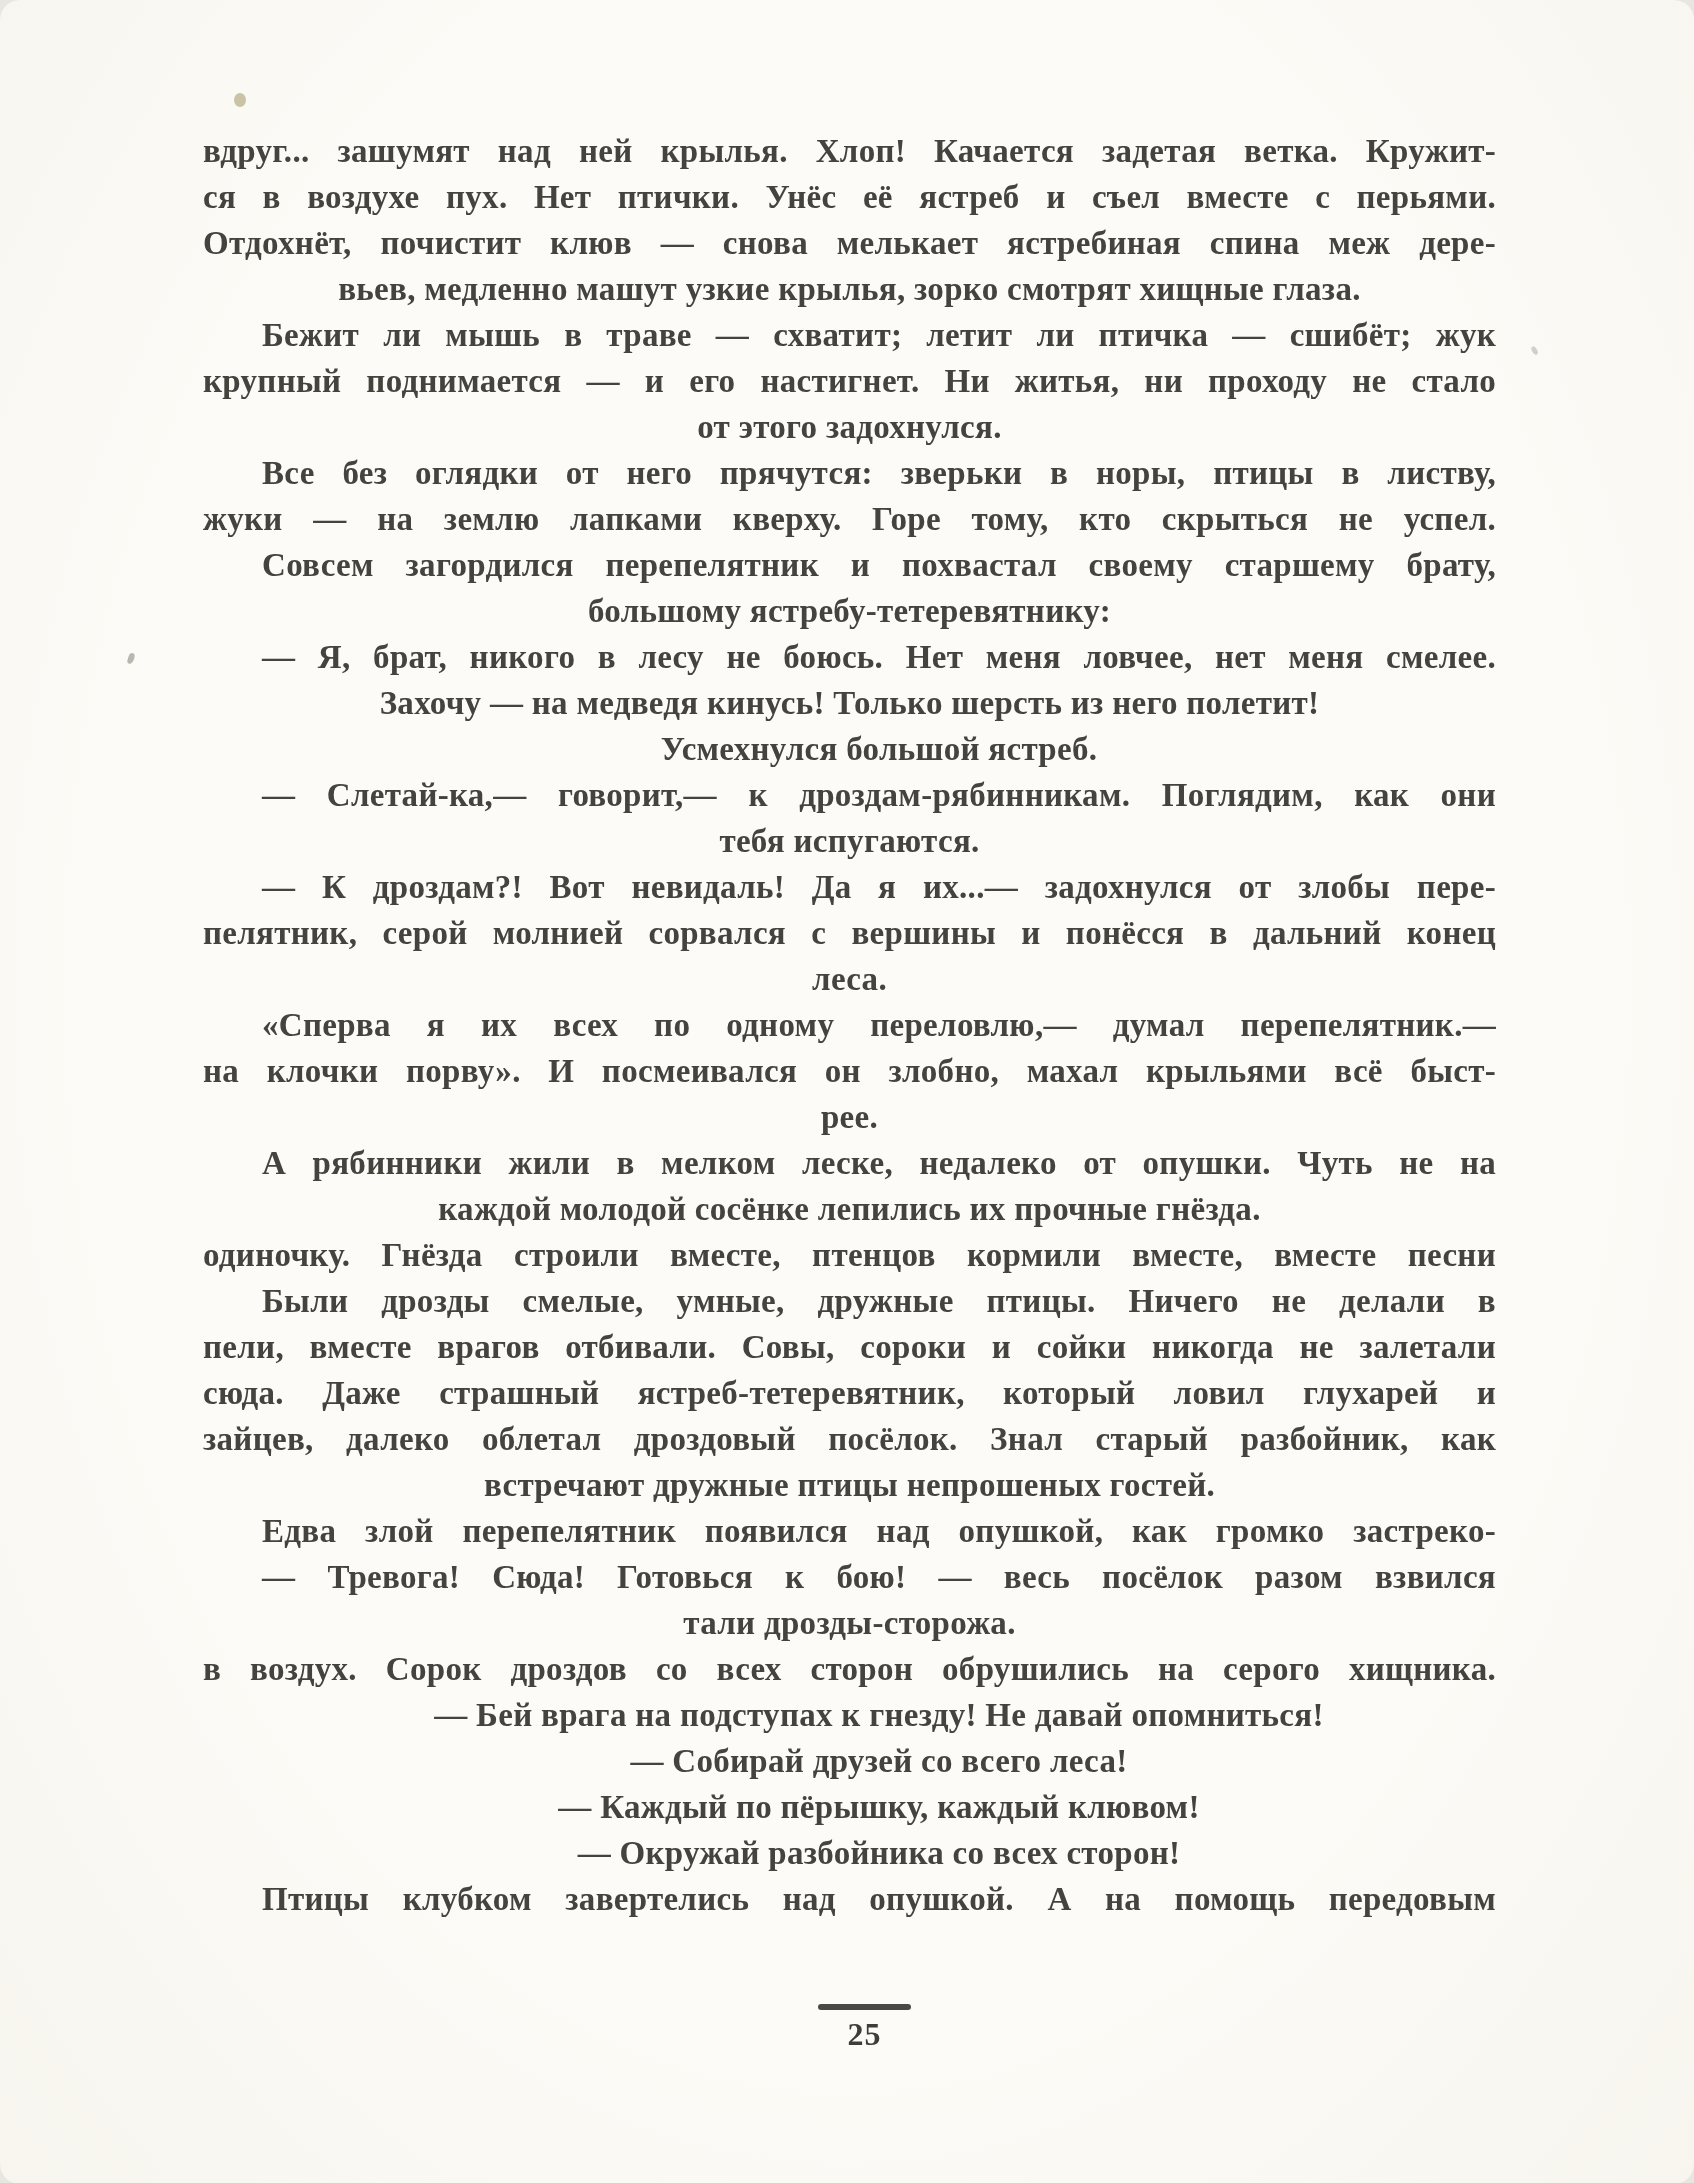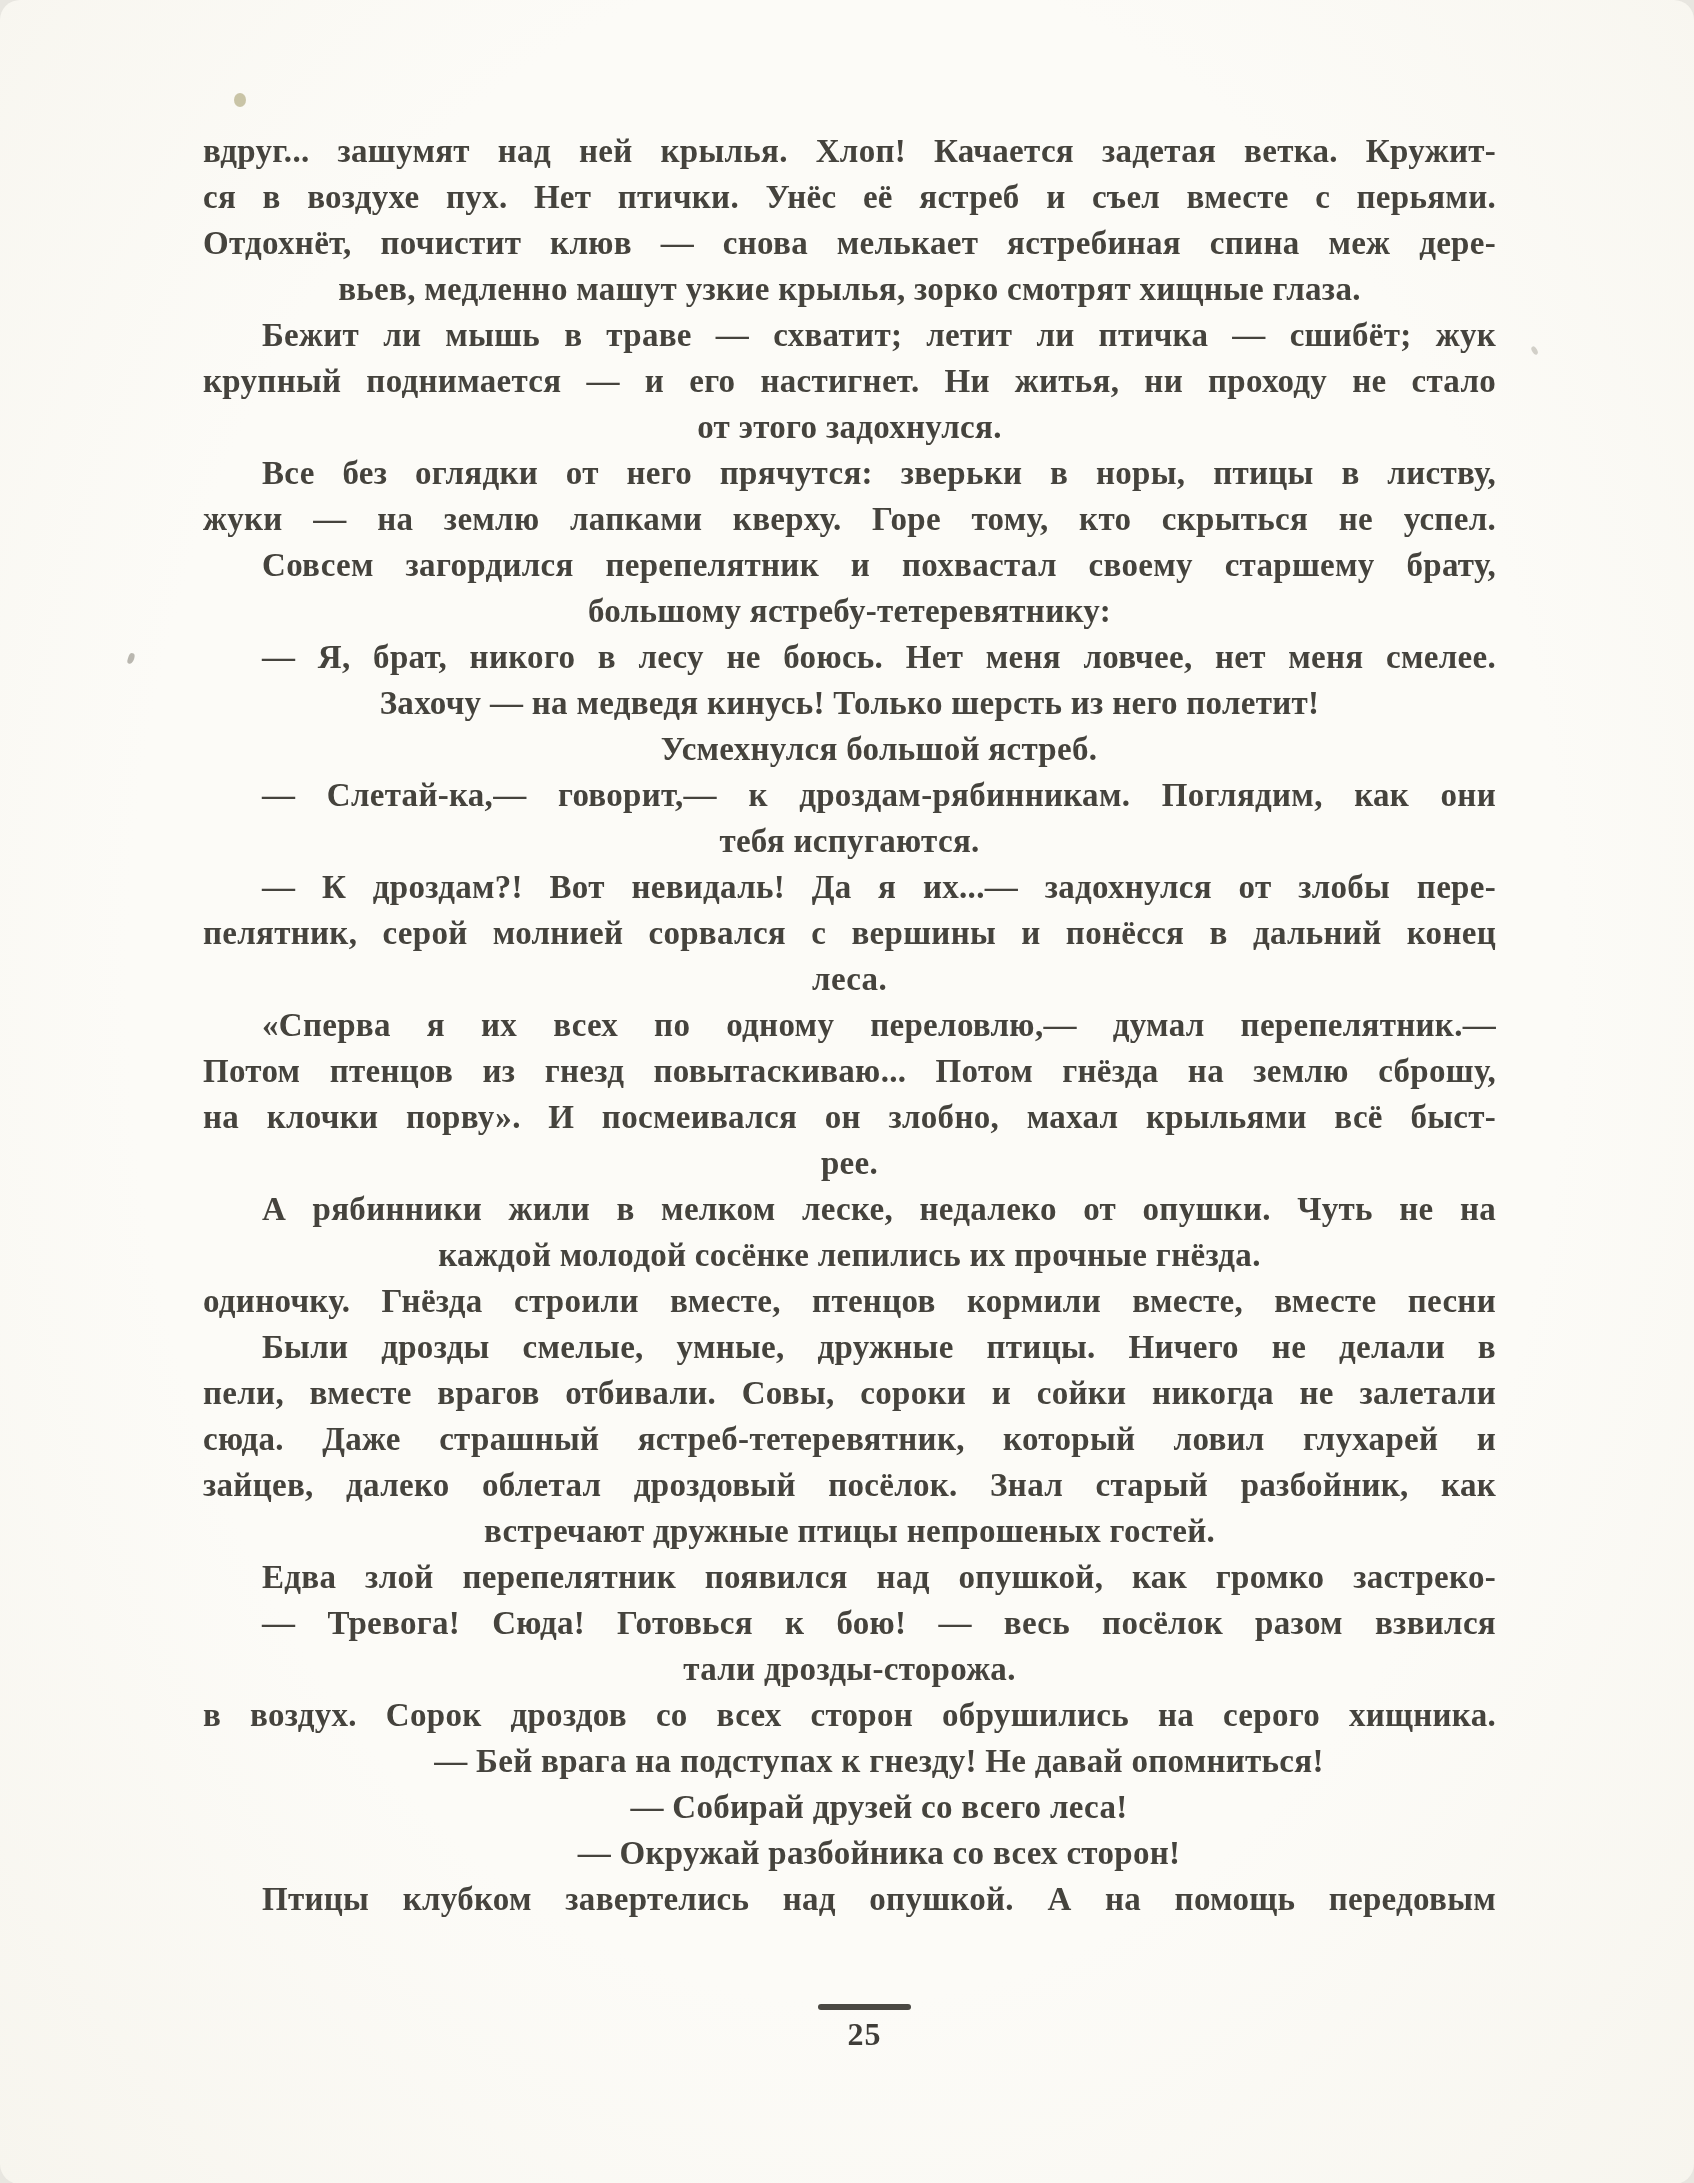--- a/index.html
+++ b/index.html
@@ -119,37 +119,37 @@
       <div class="line">большому ястребу-тетеревятнику:</div>
       <div class="line indent justify">— Я, брат, никого в лесу не боюсь. Нет меня ловчее, нет меня смелее.</div>
       <div class="line">Захочу — на медведя кинусь! Только шерсть из него полетит!</div>
       <div class="line indent">Усмехнулся большой ястреб.</div>
       <div class="line indent justify">— Слетай-ка,— говорит,— к дроздам-рябинникам. Поглядим, как они</div>
       <div class="line">тебя испугаются.</div>
       <div class="line indent justify">— К дроздам?! Вот невидаль! Да я их...— задохнулся от злобы пере-</div>
       <div class="line justify">пелятник, серой молнией сорвался с вершины и понёсся в дальний конец</div>
       <div class="line">леса.</div>
       <div class="line indent justify">«Сперва я их всех по одному переловлю,— думал перепелятник.—</div>
-      <div class="line justify">Потом птенцов из гнезд повытаскиваю... Потом гнёзда на землю сброшу,</div>
       <div class="line justify">на клочки порву». И посмеивался он злобно, махал крыльями всё быст-</div>
       <div class="line">рее.</div>
       <div class="line indent justify">А рябинники жили в мелком леске, недалеко от опушки. Чуть не на</div>
       <div class="line">каждой молодой сосёнке лепились их прочные гнёзда.</div>
       <div class="line justify">одиночку. Гнёзда строили вместе, птенцов кормили вместе, вместе песни</div>
       <div class="line indent justify">Были дрозды смелые, умные, дружные птицы. Ничего не делали в</div>
       <div class="line justify">пели, вместе врагов отбивали. Совы, сороки и сойки никогда не залетали</div>
       <div class="line justify">сюда. Даже страшный ястреб-тетеревятник, который ловил глухарей и</div>
       <div class="line justify">зайцев, далеко облетал дроздовый посёлок. Знал старый разбойник, как</div>
       <div class="line">встречают дружные птицы непрошеных гостей.</div>
       <div class="line indent justify">Едва злой перепелятник появился над опушкой, как громко застреко-</div>
       <div class="line indent justify">— Тревога! Сюда! Готовься к бою! — весь посёлок разом взвился</div>
       <div class="line">тали дрозды-сторожа.</div>
       <div class="line justify">в воздух. Сорок дроздов со всех сторон обрушились на серого хищника.</div>
       <div class="line indent">— Бей врага на подступах к гнезду! Не давай опомниться!</div>
       <div class="line indent">— Собирай друзей со всего леса!</div>
+      <div class="line indent">— Каждый по пёрышку, каждый клювом!</div>
       <div class="line indent">— Окружай разбойника со всех сторон!</div>
       <div class="line indent justify">Птицы клубком завертелись над опушкой. А на помощь передовым</div>
     </main>
 
   <div class="footer-rule"></div>
   <div class="page-number">25</div>
 
 </div>
 
 

